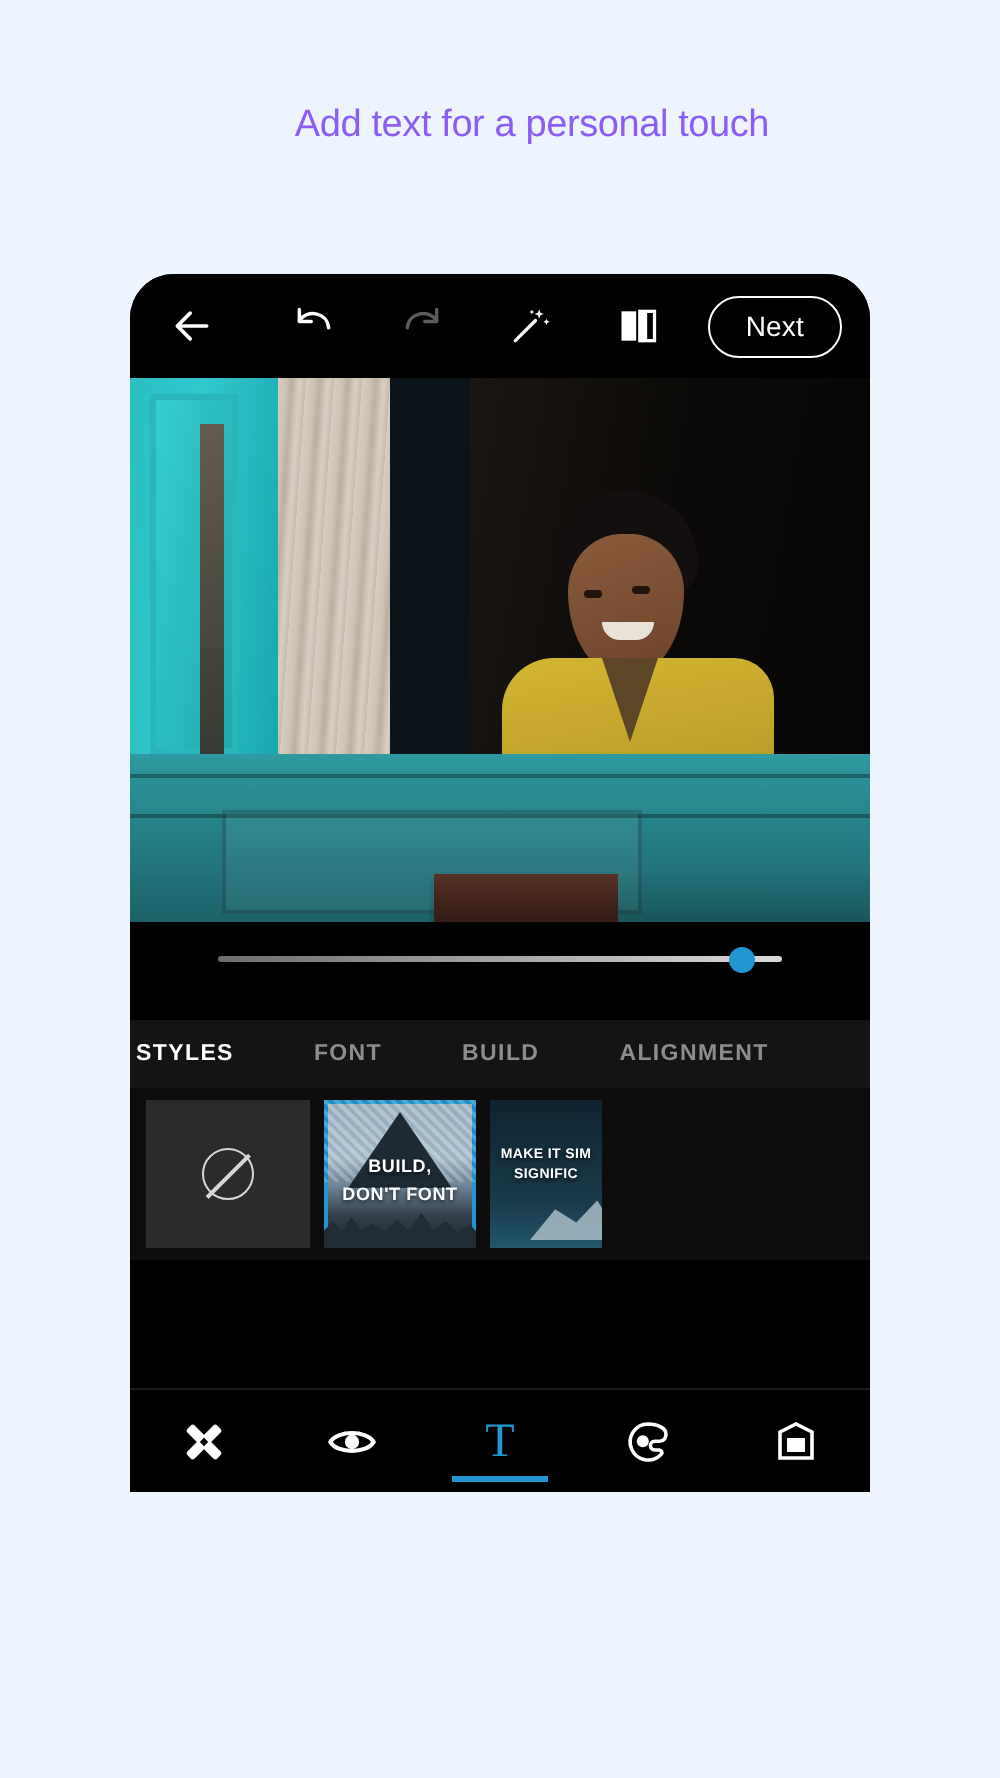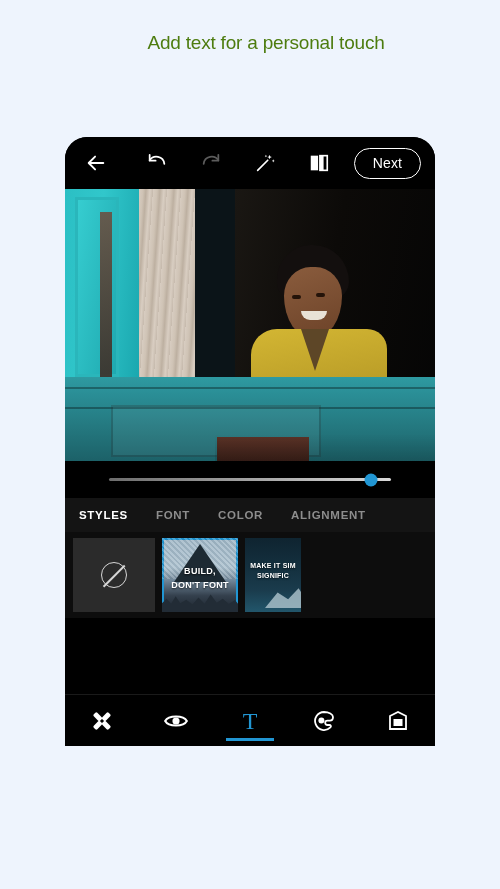--- a/index.html
+++ b/index.html
@@ -18,22 +18,22 @@
   }
   .promo-title {
     font-size: 27px;
     font-weight: bold;
     color: #2f3f4f;
     letter-spacing: -0.3px;
     line-height: 1.1;
   }
   .promo-sub {
     font-size: 19px;
-    color: #4d7c0f;
-    margin-top: 2px;
+    color: #8b5cf6;
+    margin-top: 22px;
     letter-spacing: -0.2px;
     padding-left: 32px;
   }
 
   
   .phone {
     position: absolute;
     left: 65px; top: 137px;
     width: 370px; height: 609px;
     background: #000;
@@ -186,22 +186,23 @@
     transform: translate(-50%, -50%);
     cursor: pointer;
   }
 
   
   .tabs {
     display: flex;
     align-items: center;
     background: #141414;
     height: 34px;
-    padding-left: 14px;
-    gap: 28px;
+    padding-left: 3px;
+    gap: 40px;
+    margin-top: 12px;
   }
   .tab {
     font-size: 11.5px;
     font-weight: bold;
     letter-spacing: 0.7px;
     color: #8d8d8d;
     cursor: pointer;
   }
   .tab.active { color: #ffffff; }
 
@@ -429,21 +430,21 @@
 
   <div class="slider-row">
     <div class="slider-track">
       <div class="slider-thumb" id="slider-thumb" style="left: 93%;"></div>
     </div>
   </div>
 
   <div class="tabs">
     <div class="tab active">STYLES</div>
     <div class="tab">FONT</div>
-    <div class="tab">COLOR</div>
+    <div class="tab">BUILD</div>
     <div class="tab">ALIGNMENT</div>
   </div>
 
   <div class="styles-strip">
 
     <div class="thumb thumb-none">
       <div class="no-glyph"></div>
     </div>
 
 

